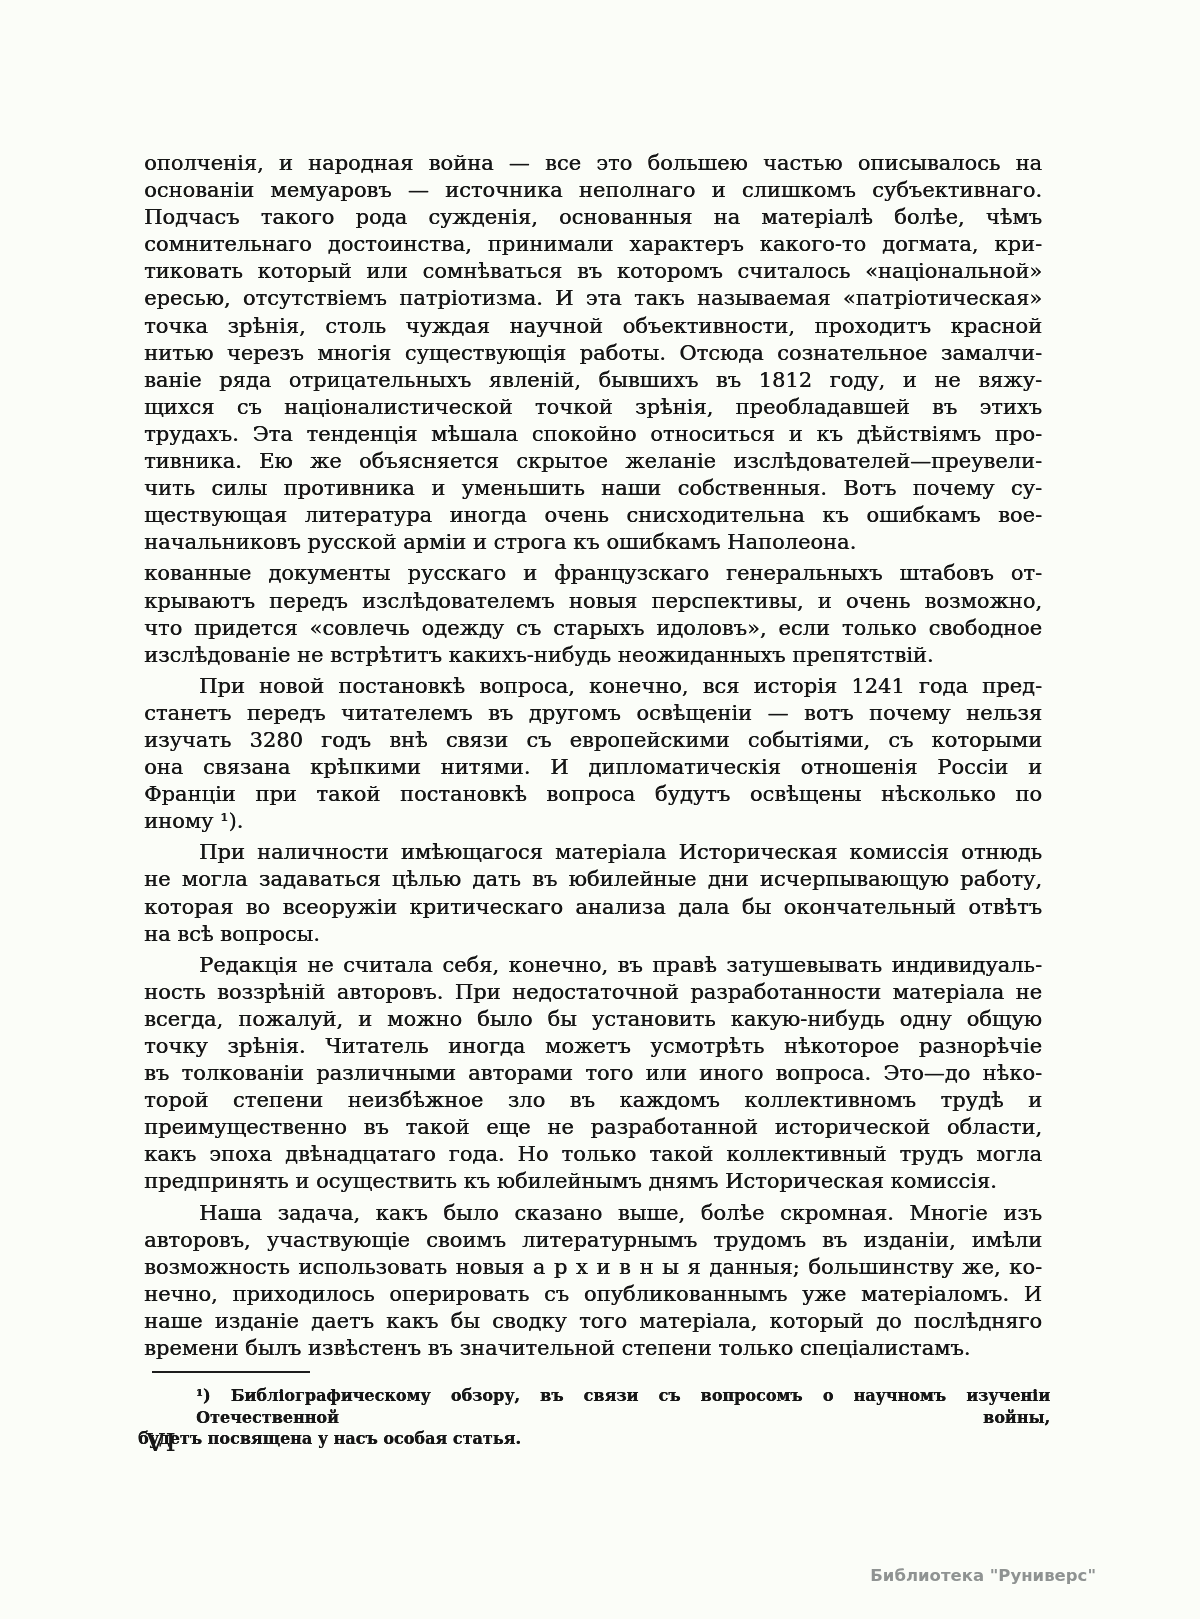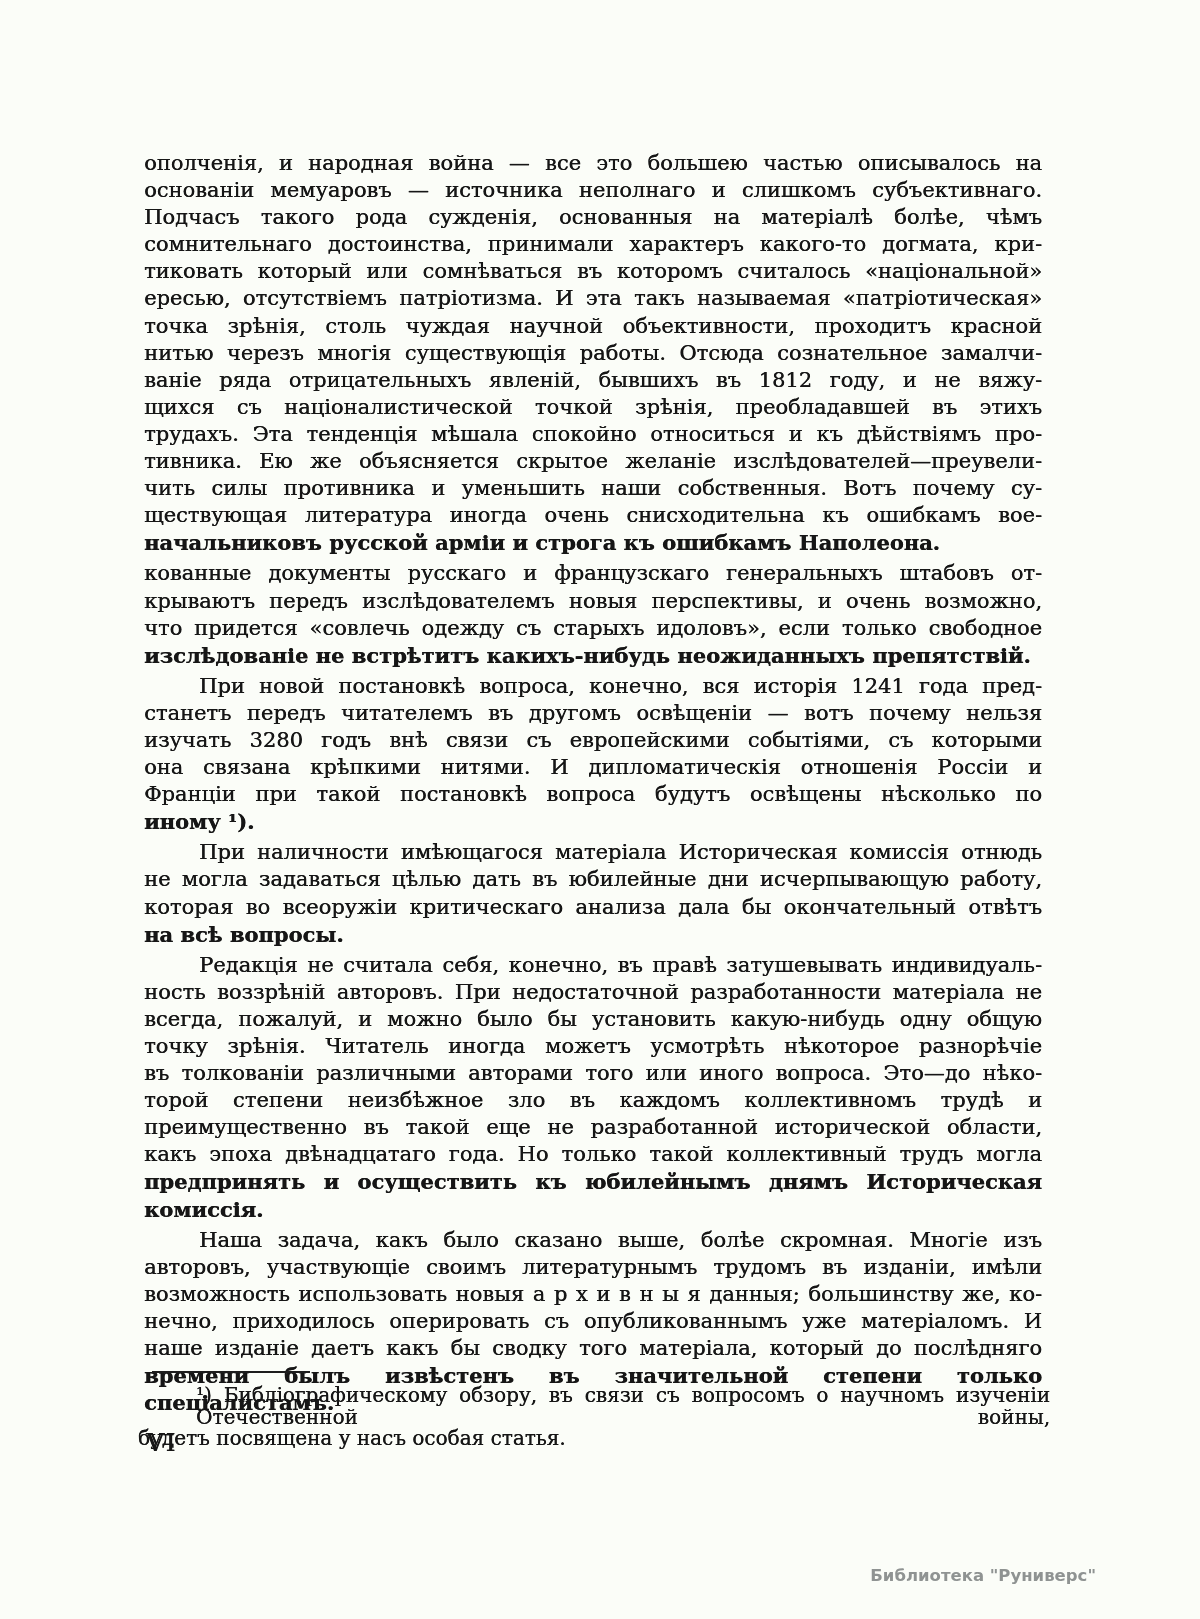--- a/index.html
+++ b/index.html
@@ -20,37 +20,38 @@
     width: 906px;
     font-size: 21px;
     line-height: 27.1px;
     text-shadow: 0.4px 0 0 currentColor; 
   }
   .paragraph { margin: 4px; }
   .line {
     text-align: justify;
     text-align-last: justify;
   }
-  .line.last { text-align-last: left; font-weight: bold; }
+  .line.last { text-align-last: left; }
   .line.indent { padding-left: 55px; }
   .footnote-rule {
     position: absolute;
     left: 152px;
     top: 1371px;
     width: 158px;
     border-top: 2px solid #1d1d1d;
   }
   .footnote {
     position: absolute;
     left: 138px;
     top: 1385px;
     width: 912px;
-    font-size: 20px;
+    font-size: 16px;
     line-height: 21.5px;
     text-shadow: 0.3px 0 0 currentColor;
+    font-weight: bold;
   }
   .fn-line { text-align: justify; text-align-last: justify; }
   .fn-line.fn-first { padding-left: 58px; }
   .fn-line.fn-last { text-align-last: left; }
   .page-number {
     position: absolute;
     left: 146px;
     top: 1428px;
     font-size: 25px;
     letter-spacing: 1.5px;

